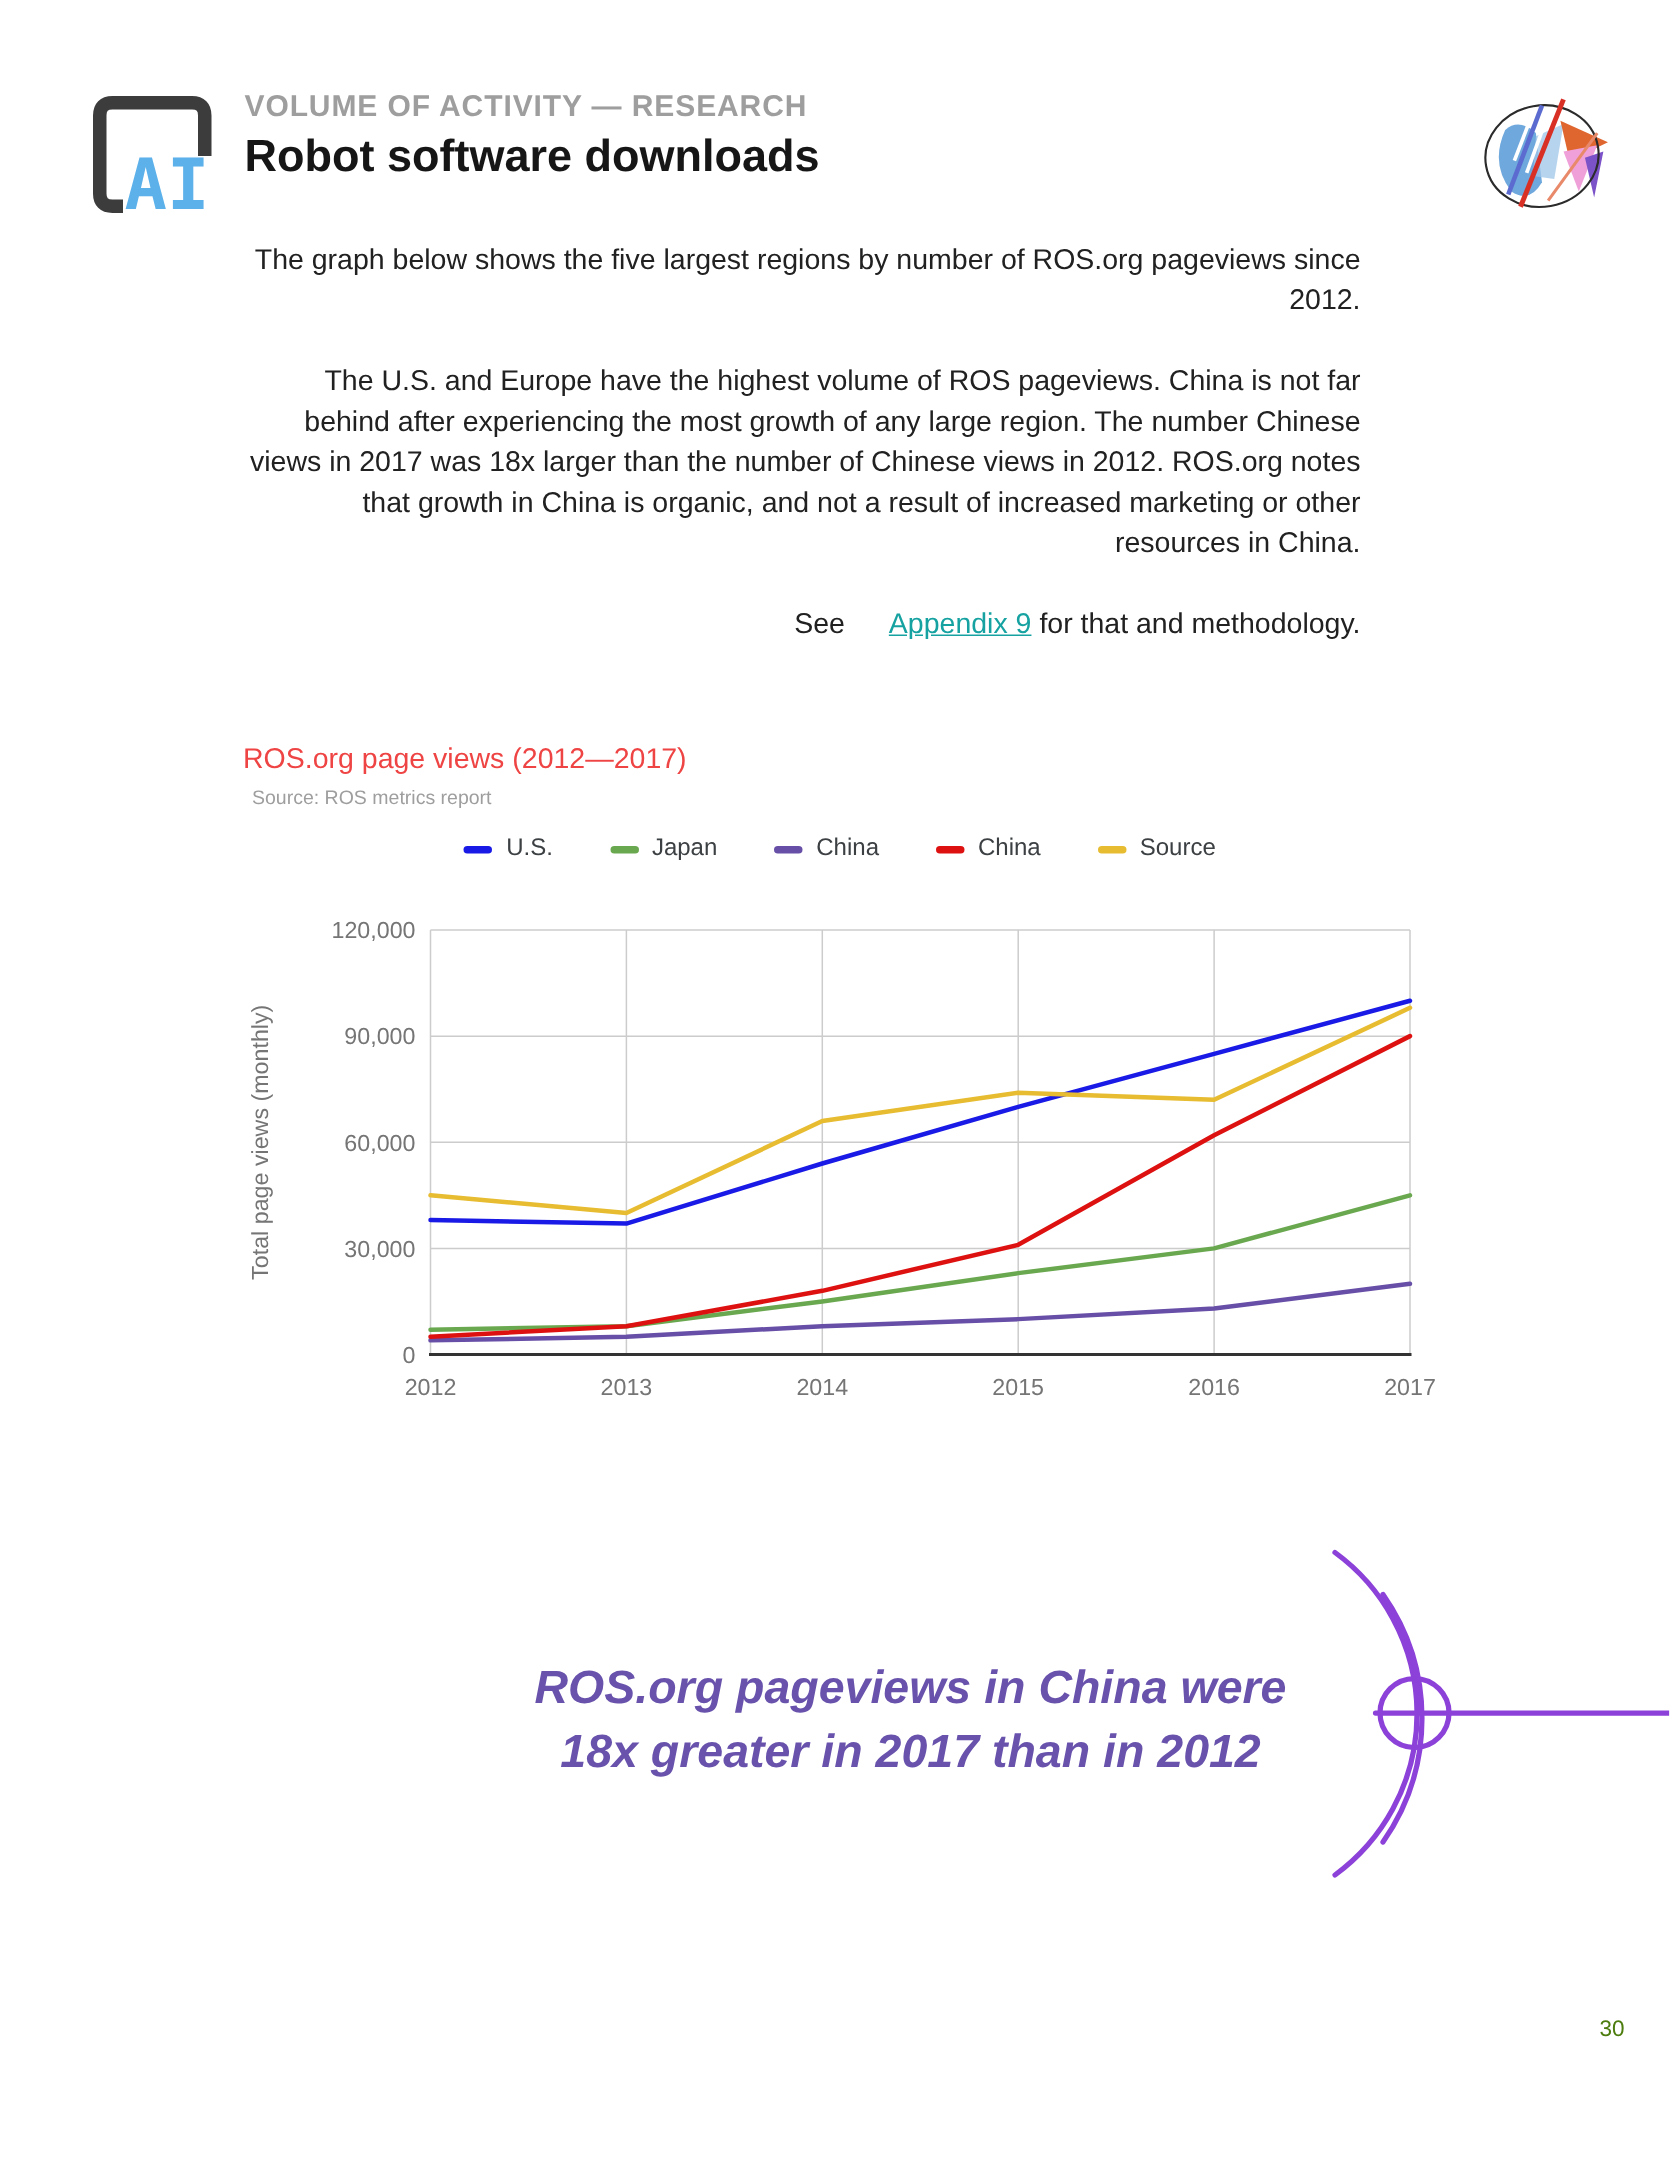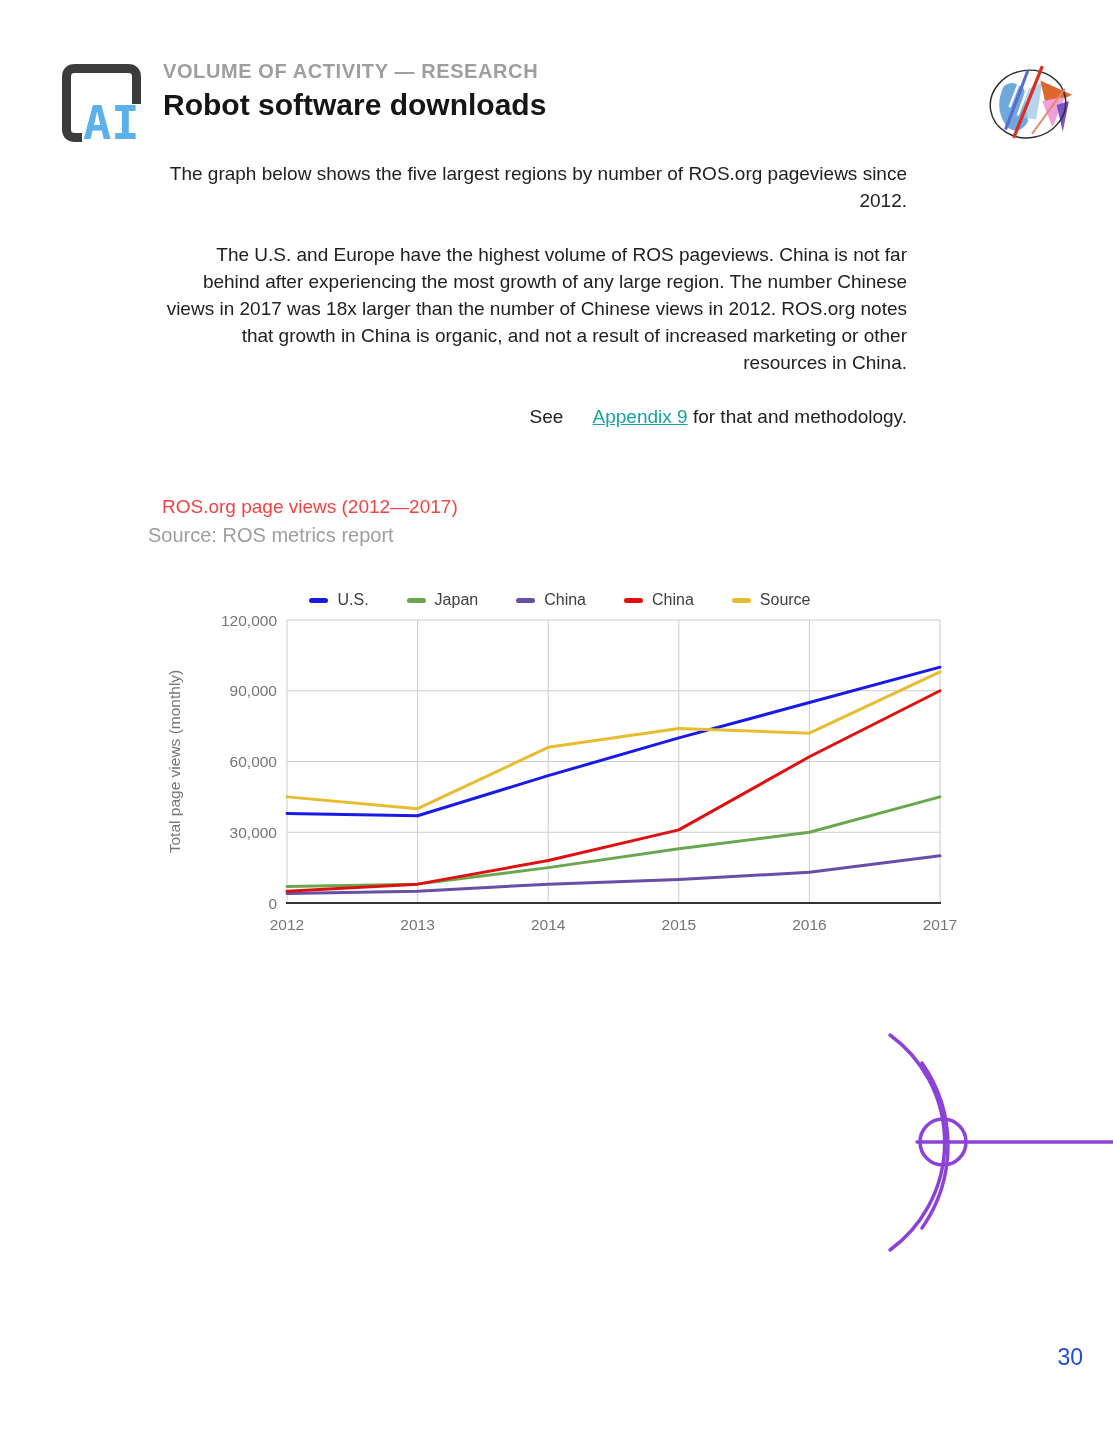--- a/index.html
+++ b/index.html
@@ -25,37 +25,37 @@
   .brand-logo{position:absolute;left:983px;top:56px;width:90px;height:90px;}
 
   
   .copy{position:absolute;left:157px;top:160px;width:750px;
         font-size:19px;line-height:27px;color:#212121;}
   .copy p{margin:0 0 27px 0;text-align:right;}
   .appendix-link{color:#17A2A2;text-decoration:underline;cursor:pointer;margin-left:24px;}
 
   
   .chart-title{position:absolute;left:162px;top:496px;font-size:19px;color:#ef4444;}
-  .chart-subtitle{position:absolute;left:148px;top:524px;font-size:20px;color:#9E9E9E;}
-  .legend{position:absolute;left:160px;top:591px;width:800px;
+  .chart-subtitle{position:absolute;left:168px;top:524px;font-size:13px;color:#9E9E9E;}
+  .legend{position:absolute;left:160px;top:557px;width:800px;
           display:flex;justify-content:center;align-items:center;gap:38px;}
   .legend-item{display:flex;align-items:center;gap:9px;font-size:16px;color:#3C4043;}
   .legend-swatch{display:inline-block;width:19px;height:5px;border-radius:2.5px;}
   .chart-svg{position:absolute;left:160px;top:598px;}
   .chart-svg text{font-family:"Liberation Sans",sans-serif;}
 
   
   .pull-quote{
     position:absolute;left:207px;top:1103px;width:800px;
     text-align:center;font-size:31px;line-height:43px;
     font-weight:bold;font-style:italic;color:#6852AC;
   }
   .decoration{position:absolute;left:860px;top:1020px;}
 
-  .page-number{position:absolute;right:30px;top:1344px;font-size:23px;color:#1d4ed8;}
+  .page-number{position:absolute;right:30px;top:1344px;font-size:15px;color:#4d7c0f;}
 </style>
 </head>
 <body>
 
 <div class="page">
 
   <svg class="logo-box" viewBox="0 0 82 80">
     <path d="M 20 73.5 L 13 73.5 Q 4.5 73.5 4.5 65 L 4.5 13 Q 4.5 4.5 13 4.5 L 66 4.5 Q 74.5 4.5 74.5 13 L 74.5 40" fill="none" stroke="#3C3C3C" stroke-width="9"></path>
     <text x="21" y="75" font-family="DejaVu Sans Mono, monospace" font-weight="bold" font-size="47" fill="#5CB1EA" letter-spacing="0">AI</text>
   </svg>
@@ -131,20 +131,24 @@
       <text x="780" y="332" text-anchor="middle" fill="#757575" font-size="15.5">2017</text>
       <line x1="126" y1="305" x2="781" y2="305" stroke="#333333" stroke-width="2"></line>
       <text x="14" y="163.5" text-anchor="middle" dominant-baseline="central" fill="#757575" font-size="15.5" transform="rotate(-90 14 163.5)">Total page views (monthly)</text>
       <polyline points="127,215.38333333333333 257.6,217.74166666666667 388.2,177.65 518.8,139.91666666666666 649.4,104.54166666666666 780,69.16666666666666" fill="none" stroke="#1A1AE6" stroke-width="3" stroke-linejoin="round" stroke-linecap="round"></polyline>
       <polyline points="127,288.4916666666667 257.6,286.1333333333333 388.2,269.625 518.8,250.75833333333333 649.4,234.25 780,198.875" fill="none" stroke="#6AA84F" stroke-width="3" stroke-linejoin="round" stroke-linecap="round"></polyline>
       <polyline points="127,295.56666666666666 257.6,293.2083333333333 388.2,286.1333333333333 518.8,281.4166666666667 649.4,274.34166666666664 780,257.8333333333333" fill="none" stroke="#674EA7" stroke-width="3" stroke-linejoin="round" stroke-linecap="round"></polyline>
       <polyline points="127,293.2083333333333 257.6,286.1333333333333 388.2,262.55 518.8,231.89166666666665 649.4,158.78333333333333 780,92.75" fill="none" stroke="#DE1111" stroke-width="3" stroke-linejoin="round" stroke-linecap="round"></polyline>
       <polyline points="127,198.875 257.6,210.66666666666669 388.2,149.35 518.8,130.48333333333332 649.4,135.2 780,73.88333333333333" fill="none" stroke="#E7BC31" stroke-width="3" stroke-linejoin="round" stroke-linecap="round"></polyline>
     </svg>
 
+  <div class="pull-quote">
+    <div>ROS.org pageviews in China were</div>
+    <div>18x greater in 2017 than in 2012</div>
+  </div>
 
   <svg class="decoration" width="253" height="250" viewBox="0 0 253 250">
     <g fill="none" stroke="#8C42D9" stroke-width="3.5" stroke-linecap="round">
       <path d="M 30 15 A 133 133 0 0 1 30 230"></path>
       <path d="M 62 43 A 144 144 0 0 1 62 208"></path>
       <circle cx="83" cy="122" r="23"></circle>
       <line x1="57" y1="122" x2="253" y2="122"></line>
     </g>
   </svg>
 

